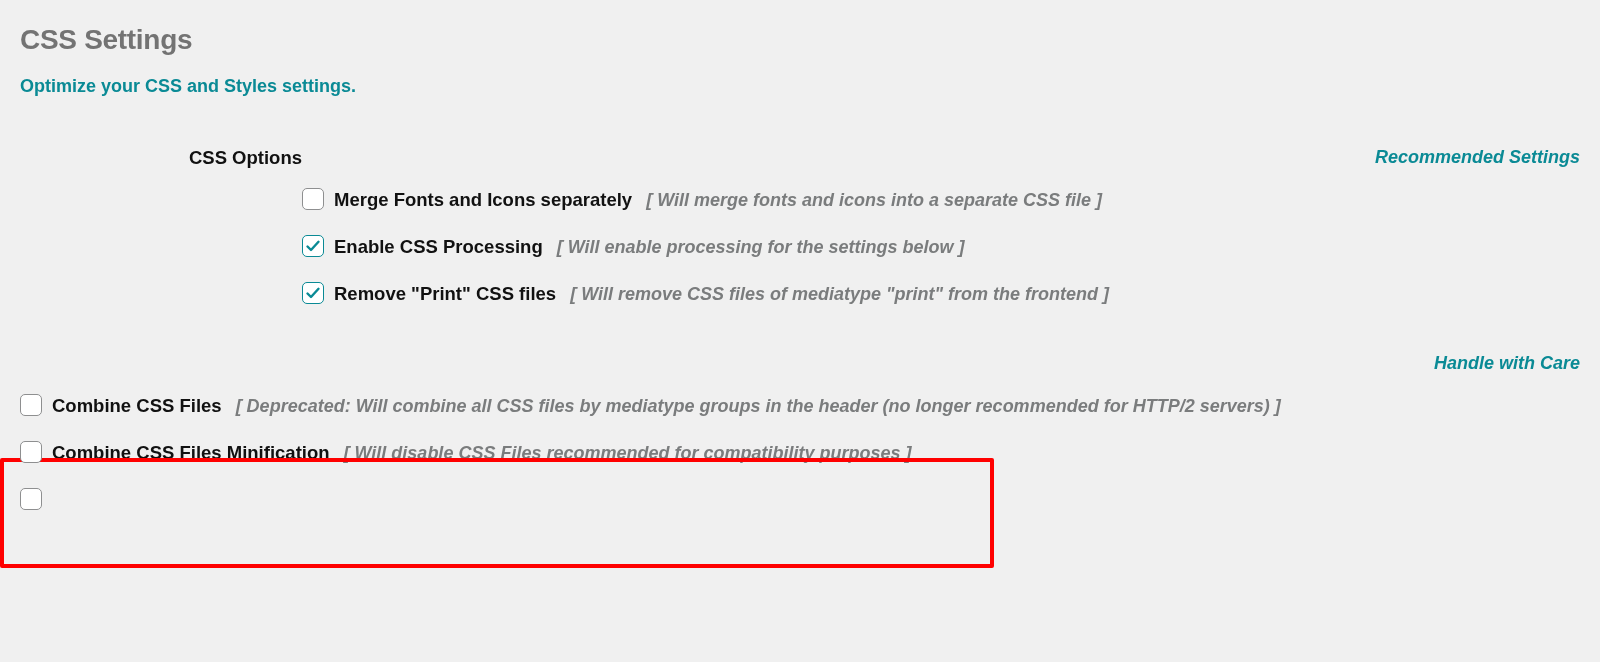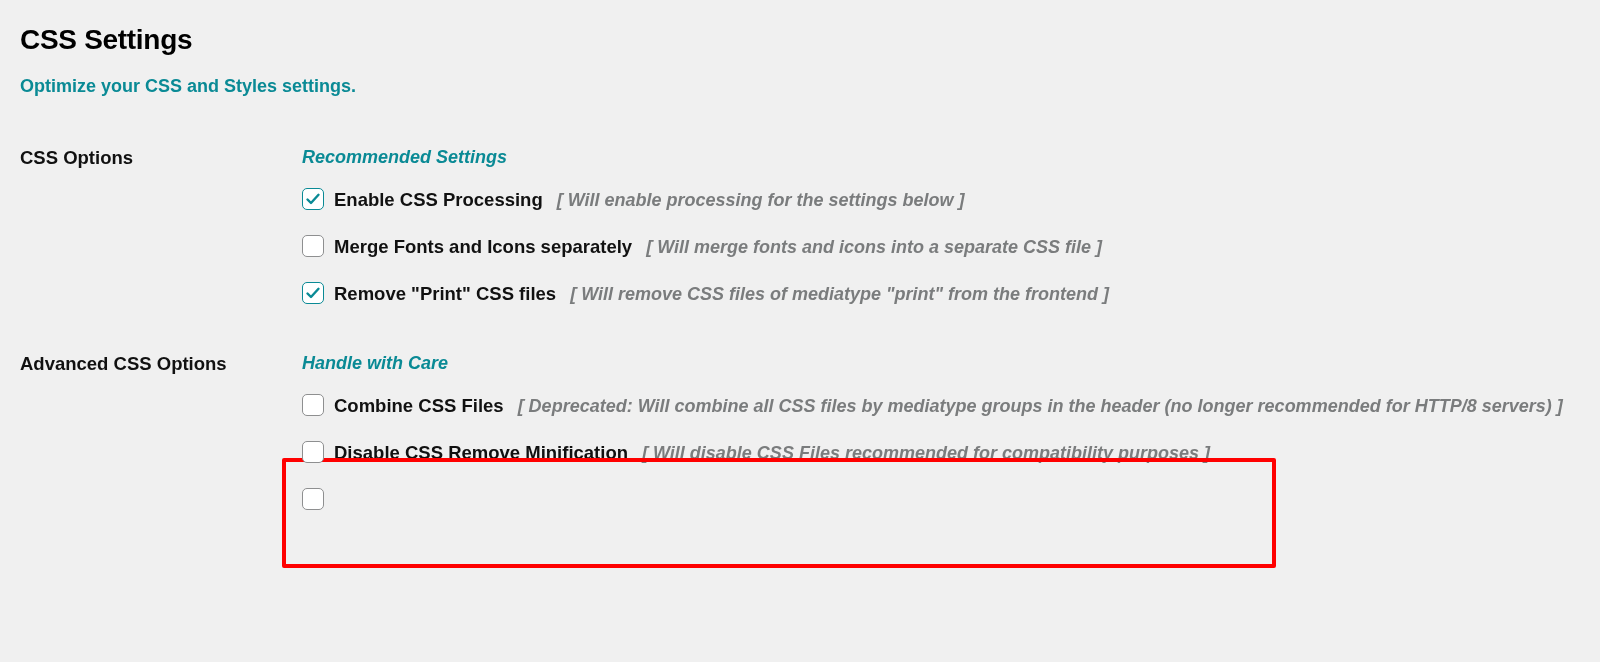--- a/index.html
+++ b/index.html
@@ -12,32 +12,33 @@
     width: 1600px;
   }
   .page {
     padding: 24px 20px 30px 20px;
   }
   h1.page-title {
     font-size: 28px;
     font-weight: 700;
     margin: 0 0 20px 0;
     letter-spacing: -0.3px;
-    color: #000000;
+    color: #737373;
   }
   .subtitle {
     color: #0a8a95;
     font-size: 18px;
     font-weight: 700;
     margin: 0 0 50px 0;
   }
   .section {
     display: flex;
     align-items: flex-start;
     margin-bottom: 46px;
+    text-align: right;
   }
   .section-label {
     width: 282px;
     flex: 0 0 282px;
     font-size: 18.5px;
     font-weight: 600;
     color: #111;
     padding-top: 0;
   }
   .section-body {
@@ -111,56 +112,55 @@
 <div class="page">
   <h1 class="page-title">CSS Settings</h1>
   <div class="subtitle">Optimize your CSS and Styles settings.</div>
 
   <div class="section">
     <div class="section-label">CSS Options</div>
     <div class="section-body">
       <div class="section-heading">Recommended Settings</div>
       <div class="options-list" id="list-css-options">
           <div class="option-row">
+            <div class="checkbox"></div>
+            <div class="opt-text"><span class="opt-label">Merge Fonts and Icons separately</span><span class="opt-hint">[ Will merge fonts and icons into a separate CSS file ]</span></div>
+          </div>
+          <div class="option-row">
             <div class="checkbox checked">
               <svg viewBox="0 0 16 16" fill="none" stroke="#0a8a95" stroke-width="2.4" stroke-linecap="round" stroke-linejoin="round">
                 <polyline points="2.5 8.5 6 12 13.5 3.8"></polyline>
               </svg>
             </div>
             <div class="opt-text"><span class="opt-label">Enable CSS Processing</span><span class="opt-hint">[ Will enable processing for the settings below ]</span></div>
-          </div>
-          <div class="option-row">
-            <div class="checkbox"></div>
-            <div class="opt-text"><span class="opt-label">Merge Fonts and Icons separately</span><span class="opt-hint">[ Will merge fonts and icons into a separate CSS file ]</span></div>
           </div>
           <div class="option-row">
             <div class="checkbox checked">
               <svg viewBox="0 0 16 16" fill="none" stroke="#0a8a95" stroke-width="2.4" stroke-linecap="round" stroke-linejoin="round">
                 <polyline points="2.5 8.5 6 12 13.5 3.8"></polyline>
               </svg>
             </div>
             <div class="opt-text"><span class="opt-label">Remove "Print" CSS files</span><span class="opt-hint">[ Will remove CSS files of mediatype "print" from the frontend ]</span></div>
           </div>
         </div>
     </div>
   </div>
 
   <div class="section">
-    <div class="section-label">Advanced CSS Options</div>
     <div class="section-body">
       <div class="section-heading">Handle with Care</div>
       <div class="options-list" id="list-advanced-css-options">
         <div class="highlight-box" id="highlight-box" style="top: 64px; left: -20px; width: 994px; height: 110px;"></div>
       <div class="option-row">
             <div class="checkbox"></div>
-            <div class="opt-text"><span class="opt-label">Combine CSS Files</span><span class="opt-hint">[ Deprecated: Will combine all CSS files by mediatype groups in the header (no longer recommended for HTTP/8 servers) ]</span></div>
+            <div class="opt-text"><span class="opt-label">Combine CSS Files</span><span class="opt-hint">[ Deprecated: Will combine all CSS files by mediatype groups in the header (no longer recommended for HTTP/2 servers) ]</span></div>
           </div>
           <div class="option-row">
             <div class="checkbox"></div>
-            <div class="opt-text"><span class="opt-label">Disable CSS Remove Minification</span><span class="opt-hint">[ Will disable CSS Files recommended for compatibility purposes ]</span></div>
+            <div class="opt-text"><span class="opt-label">Combine CSS Files Minification</span><span class="opt-hint">[ Will disable CSS Files recommended for compatibility purposes ]</span></div>
           </div>
           <div class="option-row">
             <div class="checkbox"></div>
           </div>
         </div>
     </div>
   </div>
 </div>
 
 </body></html>

